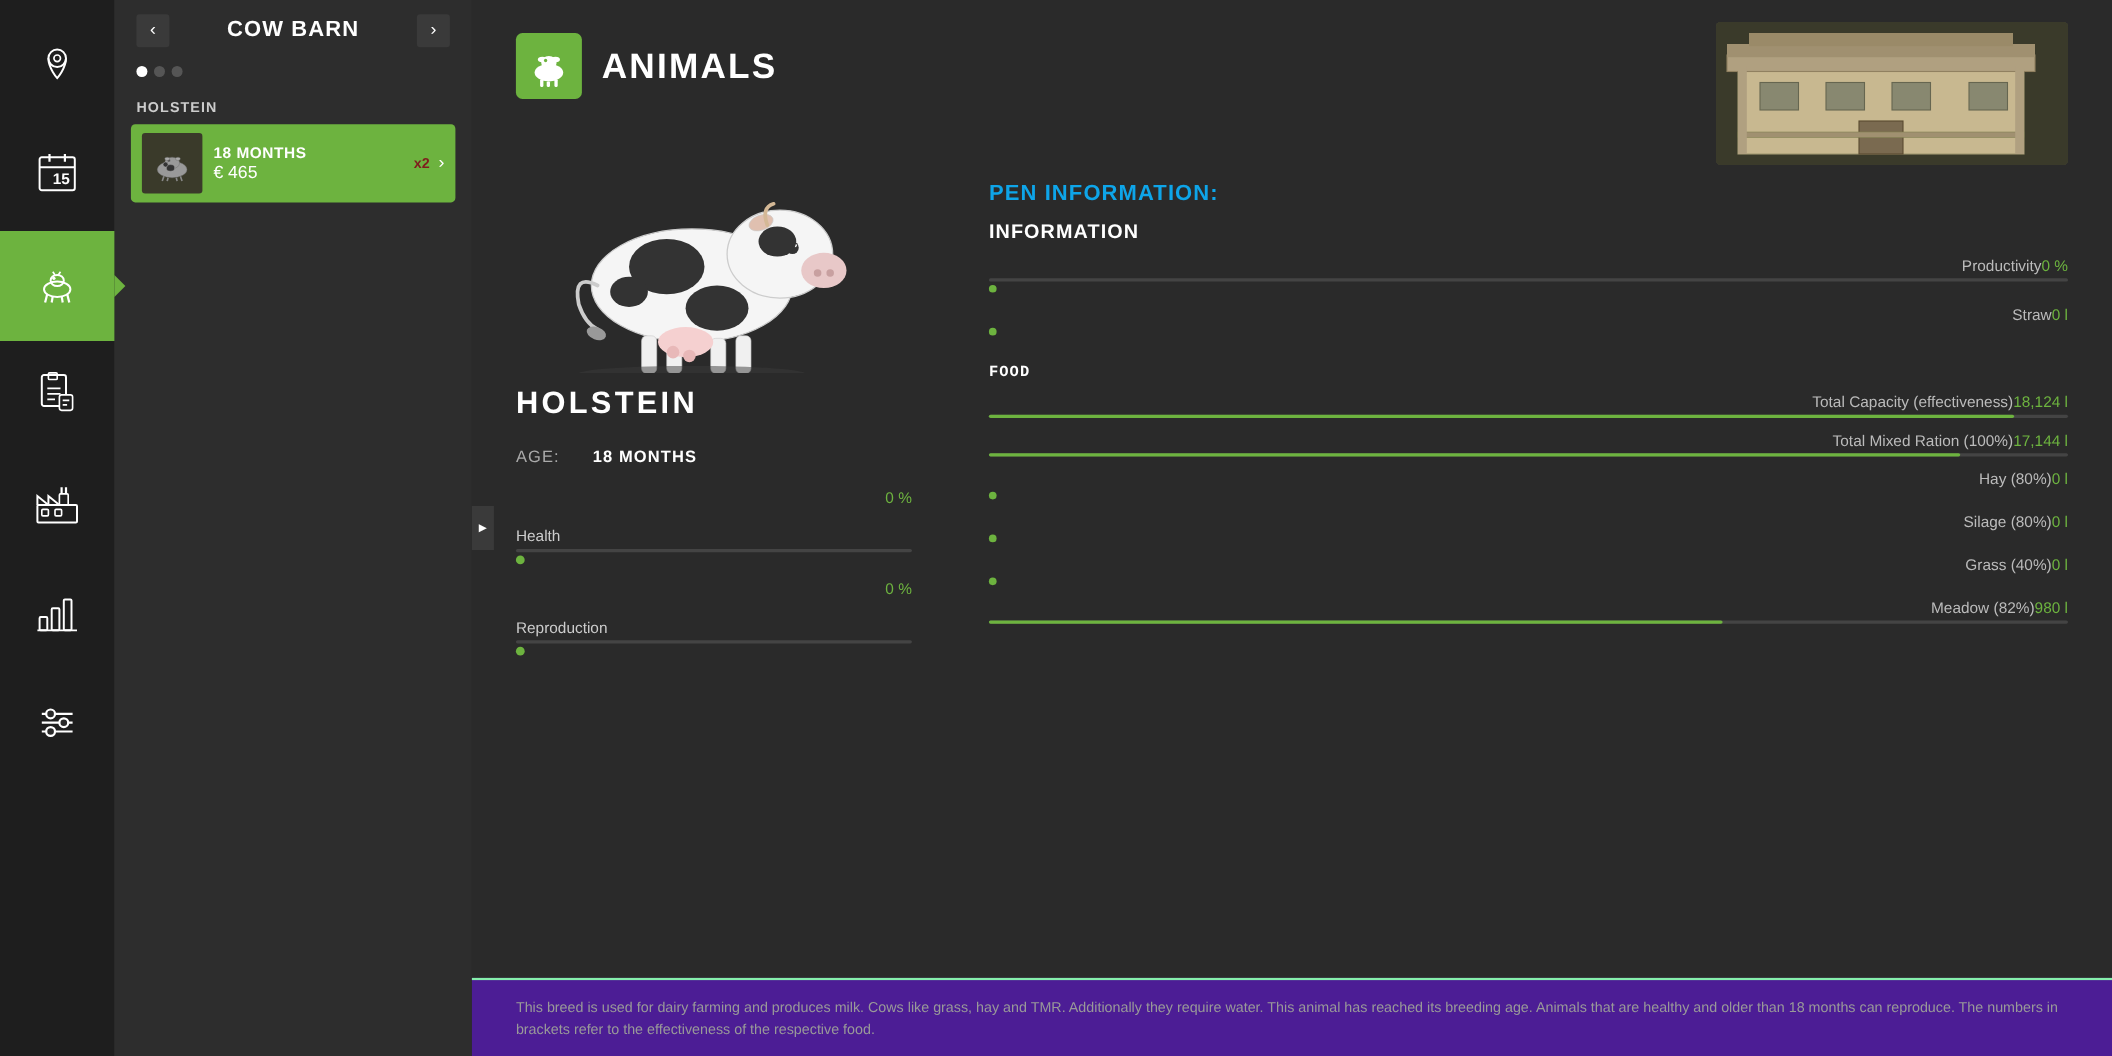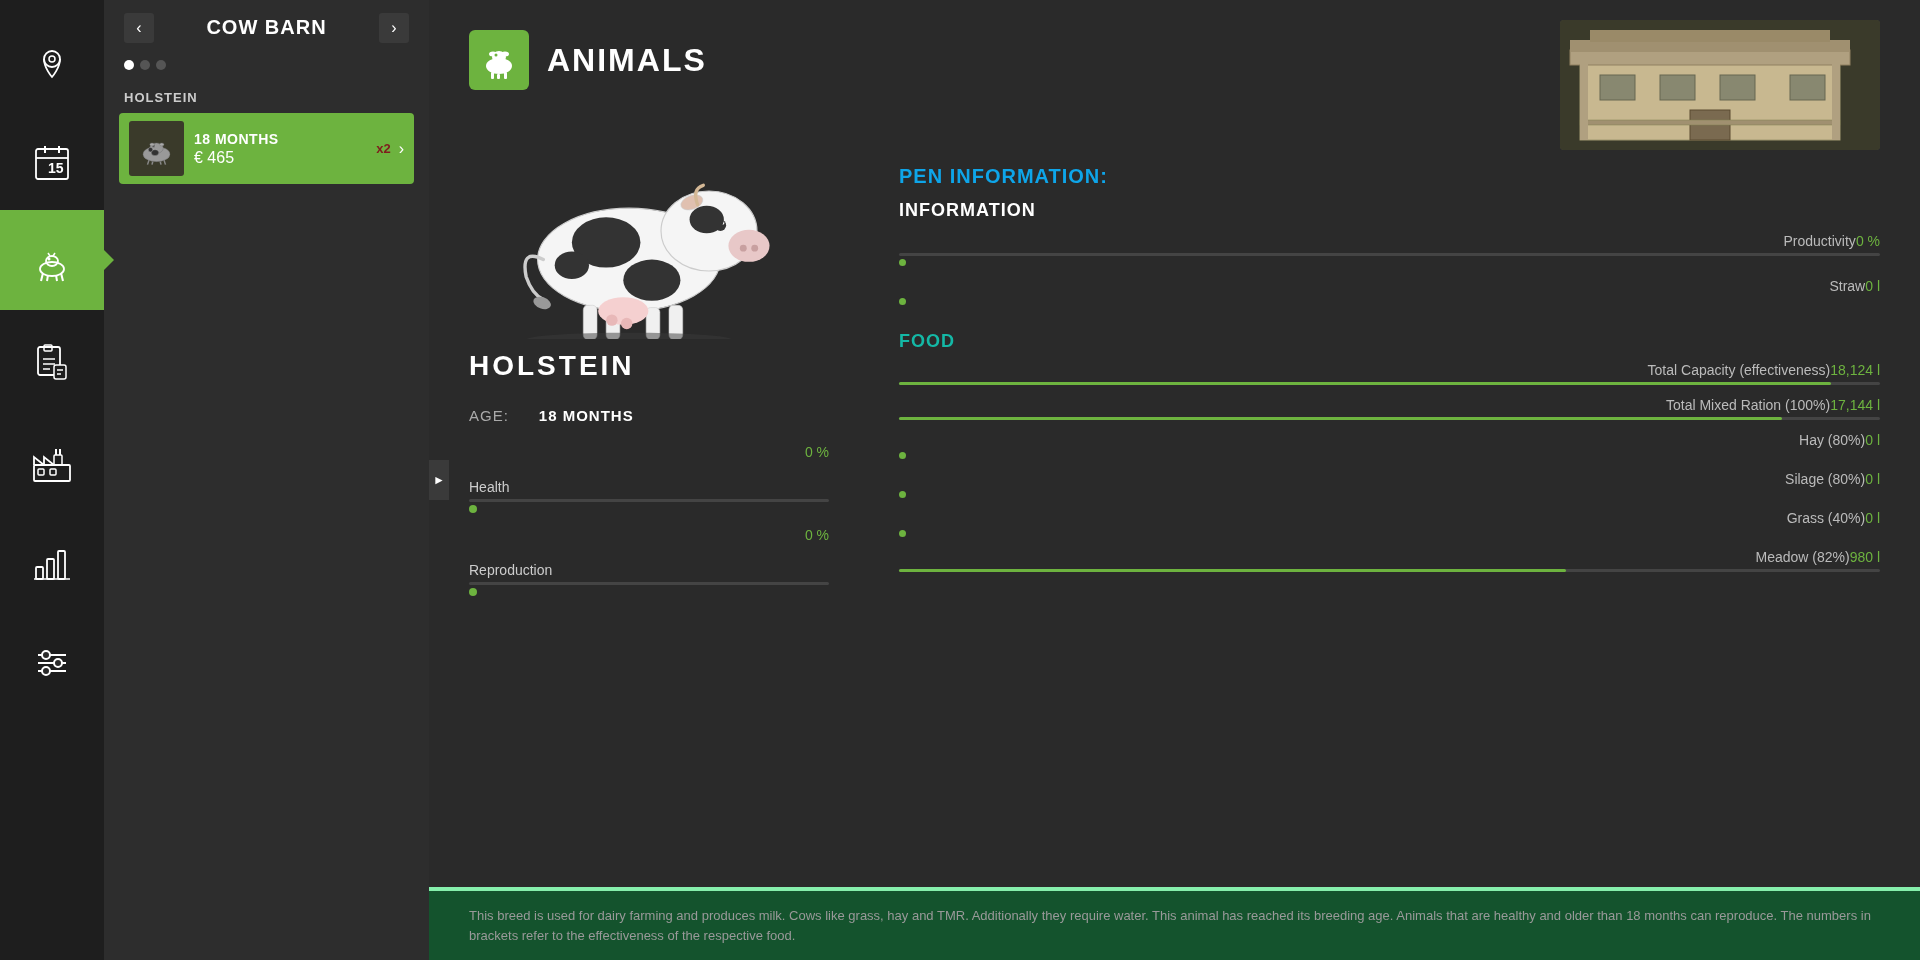--- a/index.html
+++ b/index.html
@@ -46,21 +46,21 @@
       width: 0;
       height: 0;
       border-top: 10px solid transparent;
       border-bottom: 10px solid transparent;
       border-left: 10px solid #6db33f;
     }
     .sidebar-icon {
       width: 50px;
       height: 50px;
       display: flex;
-      align-items: flex-end;
+      align-items: flex-start;
       justify-content: center;
     }
     .sidebar-icon svg {
       width: 44px;
       height: 44px;
       stroke: #ffffff;
       fill: none;
       stroke-width: 1.5;
     }
 
@@ -384,32 +384,33 @@
     }
     .pen-dot {
       width: 7px;
       height: 7px;
       background: #6db33f;
       border-radius: 50%;
       margin-top: 3px;
     }
 
     .food-title {
-      font-size: 18px;
-      font-weight: bold;
-      color: #14b8a6;
+      font-size: 14px;
+      font-weight: bold;
+      color: #ffffff;
       margin: 14px 0 10px;
       letter-spacing: 1px;
+      font-family: Liberation Mono, monospace;
     }
 
     
     .bottom-desc {
       padding: 15px 40px;
-      background: #14532d;
-      border-top: 4px solid #86efac;
+      background: #4c1d95;
+      border-top: 2px solid #86efac;
       margin-top: 35px;
     }
     .bottom-desc p {
       font-size: 13px;
       color: #999999;
       line-height: 1.5;
     }
   </style>
 </head>
 <body>

